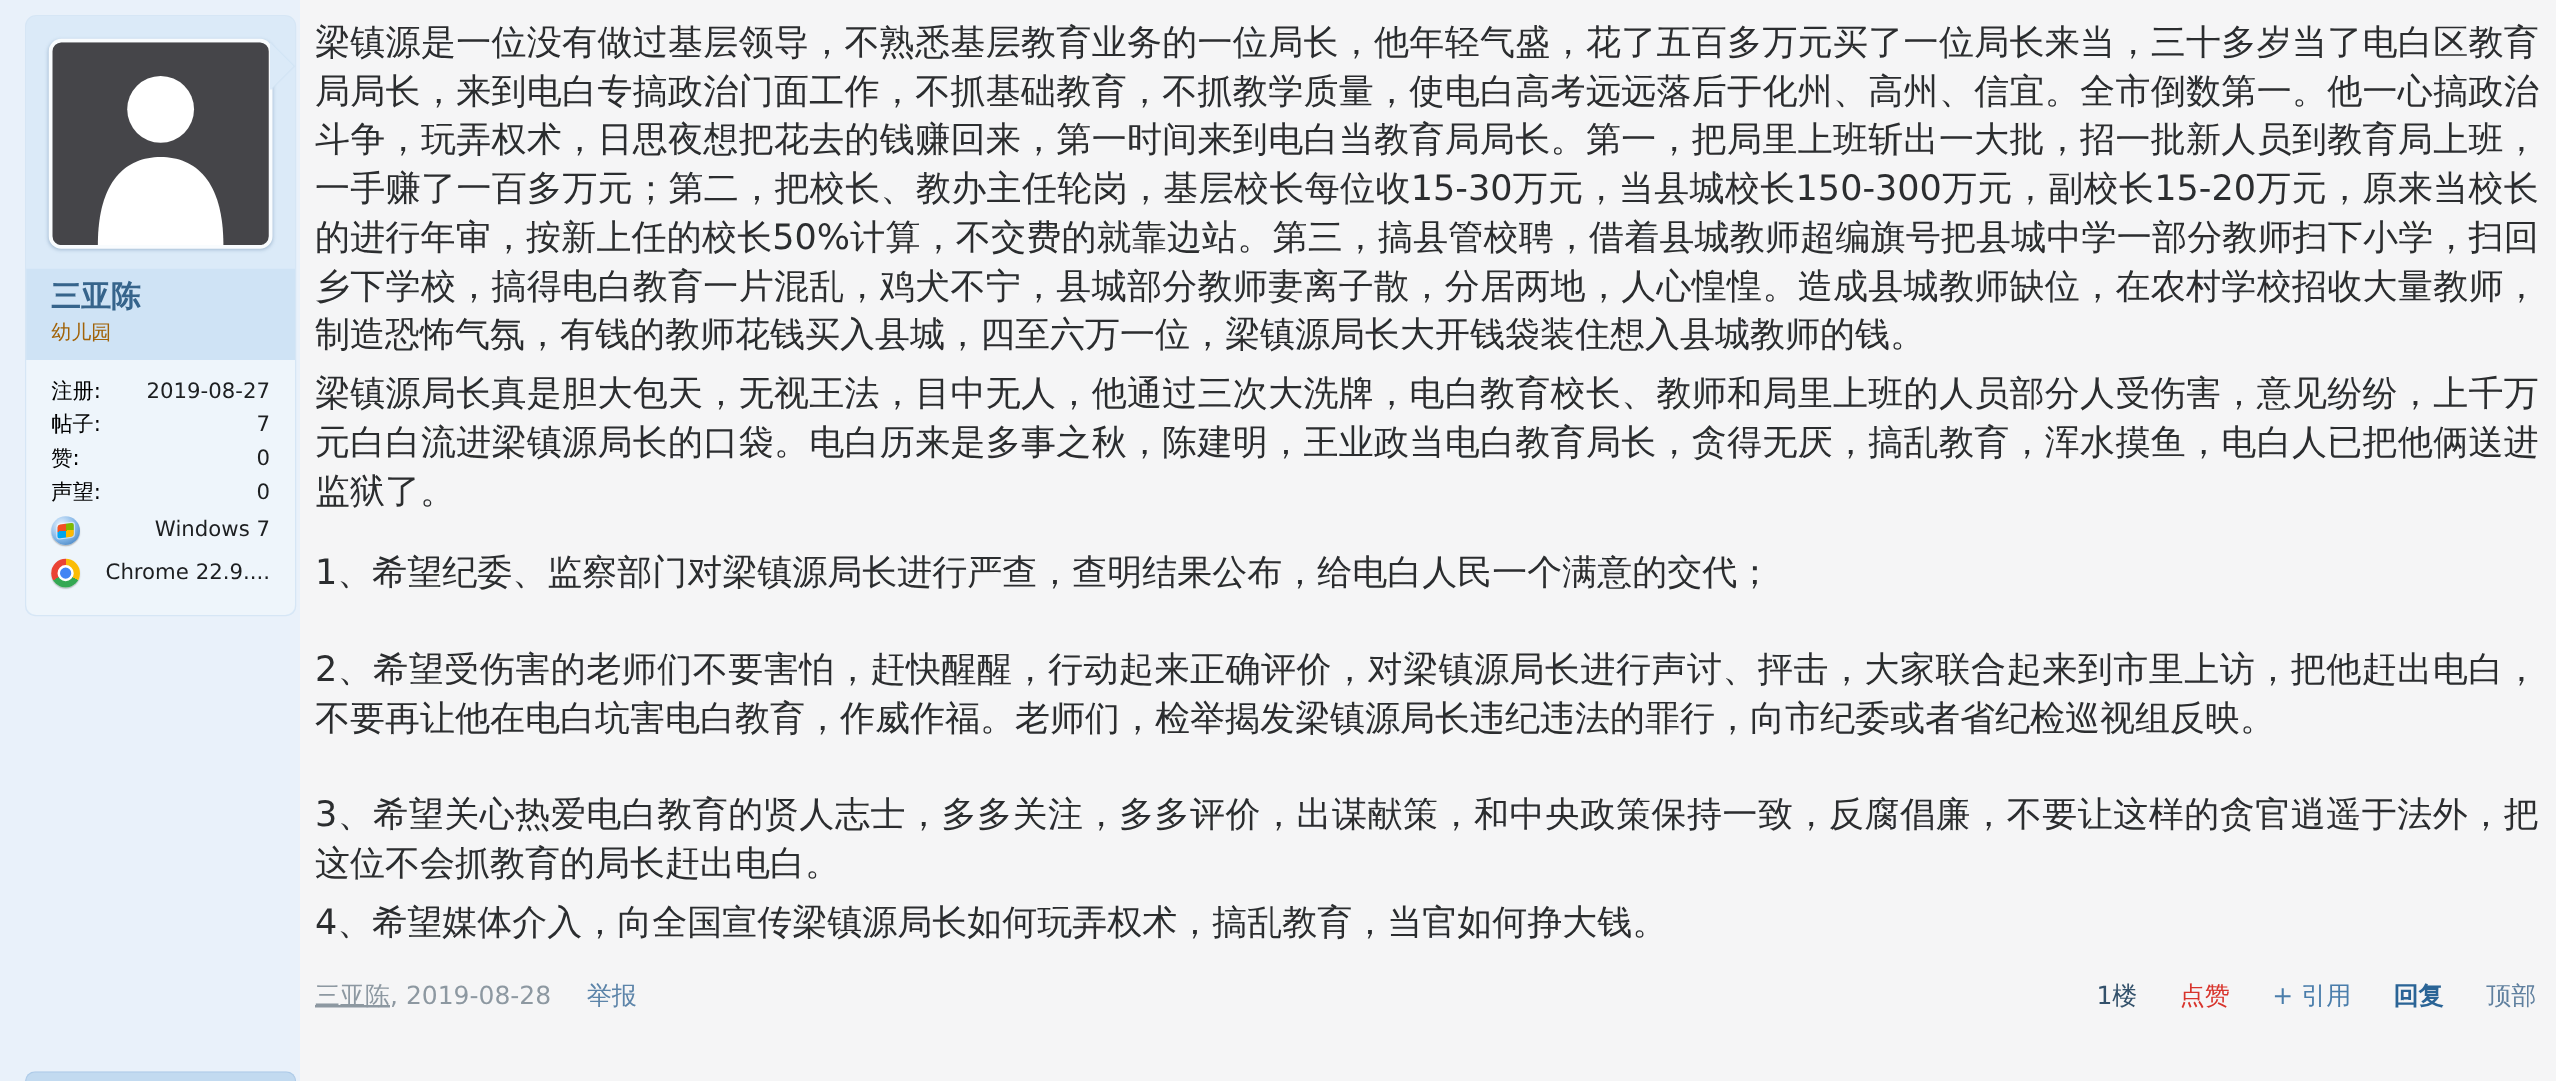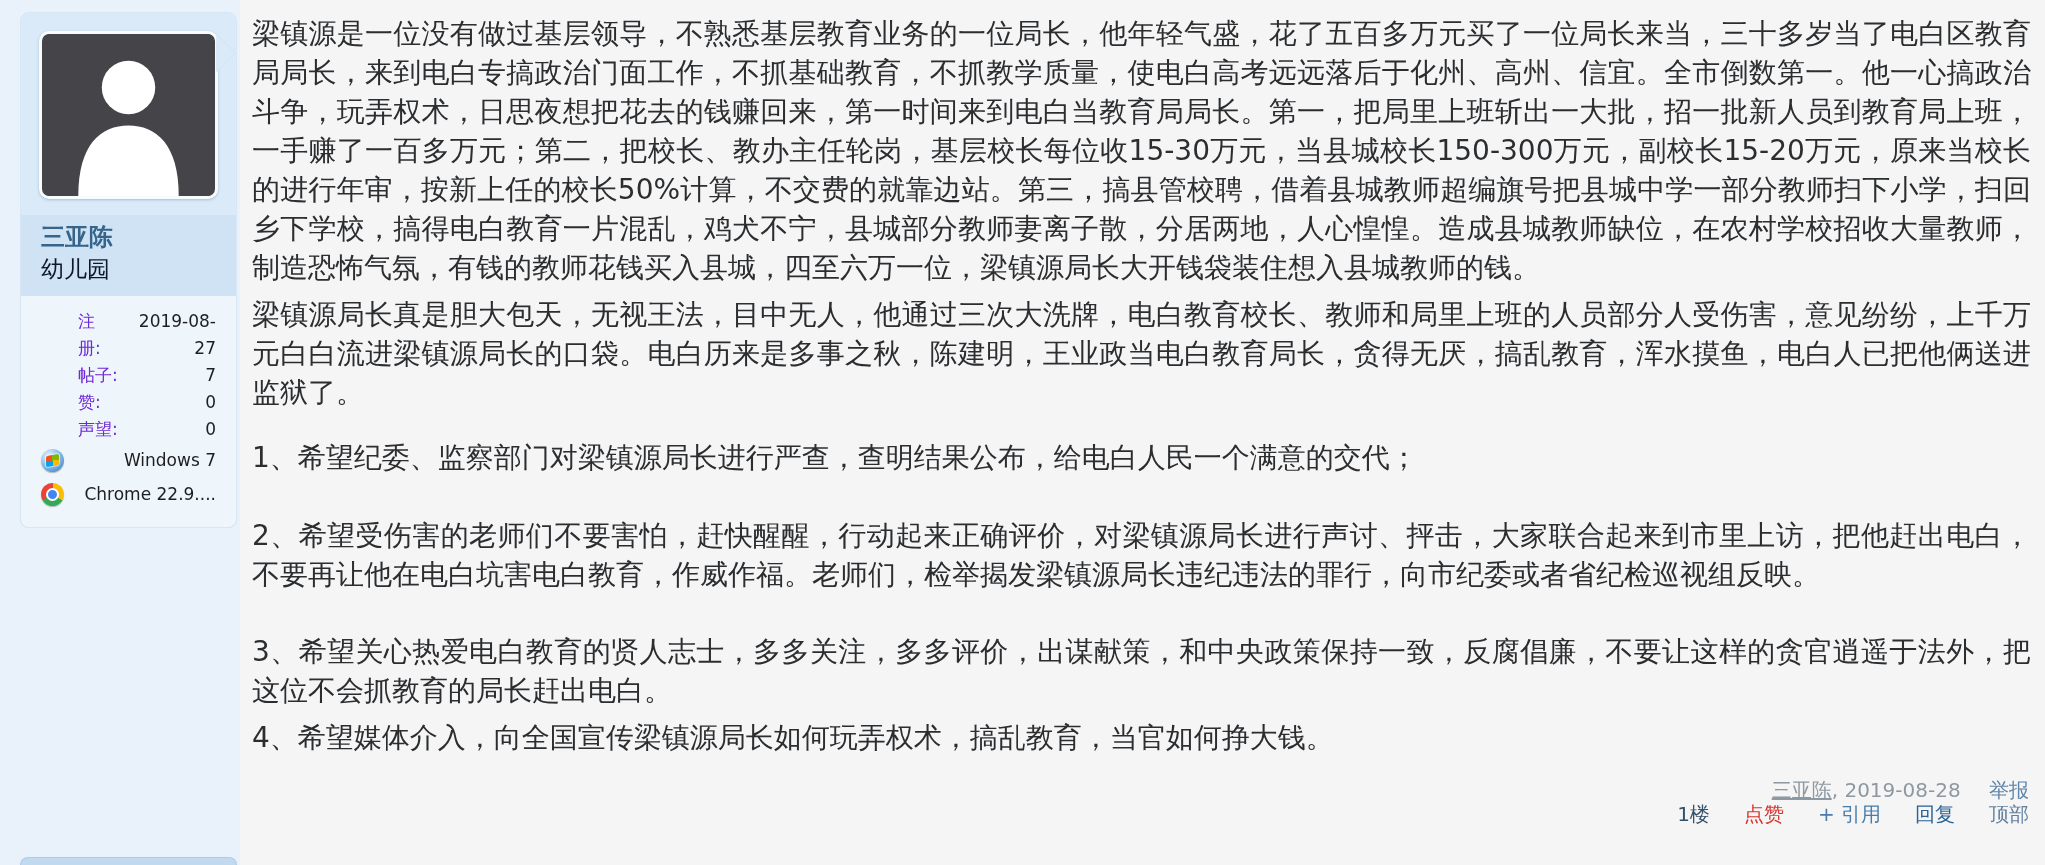--- a/index.html
+++ b/index.html
@@ -35,31 +35,31 @@
     border-left:19px solid #dbeaf8;
     filter:drop-shadow(1px 0 0 #cfe2f3);
   }
   .name-section{
     background:#cfe3f5;padding:9px 20px 13px 20px;
   }
   .username{
     display:inline-block;font-size:24px;font-weight:bold;color:#36648b;
     text-decoration:none;line-height:1.15;
   }
-  .user-title{font-size:23px;color:#0f172a;margin-top:4px;line-height:1.2;}
+  .user-title{font-size:16px;color:#a16207;margin-top:4px;line-height:1.2;}
   .stats-section{
     background:#eef5fb;border-radius:0 0 8px 8px;
     padding:12px 20px 16px 20px;
   }
   .stat-row{
     display:flex;align-items:center;justify-content:space-between;
     min-height:27px;font-size:17px;line-height:27px;
   }
   .stat-row.env{min-height:34px;}
-  .stat-label{color:#6d28d9;margin-left:37px;}
+  .stat-label{color:#000000;}
   .stat-value{color:#1d1f21;text-align:right;}
   
   .windows-icon{
     width:23px;height:23px;border-radius:50%;position:relative;flex:0 0 auto;
     background:radial-gradient(circle at 35% 30%,#e8f4ff 0%,#7fb3e6 55%,#2f6fb0 100%);
     box-shadow:0 1px 1px rgba(0,0,0,.25);overflow:hidden;
   }
   .windows-icon::before{
     content:"";position:absolute;left:5px;top:6px;width:13px;height:11px;
     background:conic-gradient(#7fba00 0 90deg,#ffb900 0 180deg,#00a4ef 0 270deg,#f25022 0);
@@ -87,34 +87,34 @@
     box-sizing:border-box;background:#f5f5f6;
     padding:14px 14px 0 12px;
   }
   .post-body{color:#2b2d2f;font-size:28px;line-height:39px;text-align:justify;}
   .post-body p{margin:0;}
   .post-body p.g8{margin-bottom:8px;}
   .post-body p.g26{margin-bottom:26px;}
   .post-body p.g38{margin-bottom:38px;}
   .post-body p.g39{margin-bottom:39px;}
   .post-footer{
-    position:absolute;left:12px;right:16px;bottom:16px;
+    position:absolute;left:12px;right:16px;bottom:34px;
     display:flex;justify-content:space-between;align-items:flex-end;
-    font-size:20px;line-height:24px;flex-direction:column;
+    font-size:20px;line-height:24px;
   }
   .footer-left{color:#8d98a1;}
   .author-link{color:#8d98a1;text-decoration:underline;}
   .footer-date{color:#8d98a1;}
   .report-link{color:#5c84a9;text-decoration:none;margin-left:22px;}
   .footer-right{display:flex;gap:34px;align-items:baseline;}
   .footer-right a{text-decoration:none;}
   .floor-link{color:#33516b;}
   .like-link{color:#d8342c;}
   .quote-link{color:#4a7dab;}
-  .reply-link{color:#2a6496;font-weight:normal;}
+  .reply-link{color:#2a6496;font-weight:bold;}
   .top-link{color:#60809f;}
 </style>
 </head>
 <body>
 
 <div class="user-col">
   <div class="profile-card">
     <div class="avatar-section">
       <span class="avatar">
         <svg viewBox="0 0 100 100">

